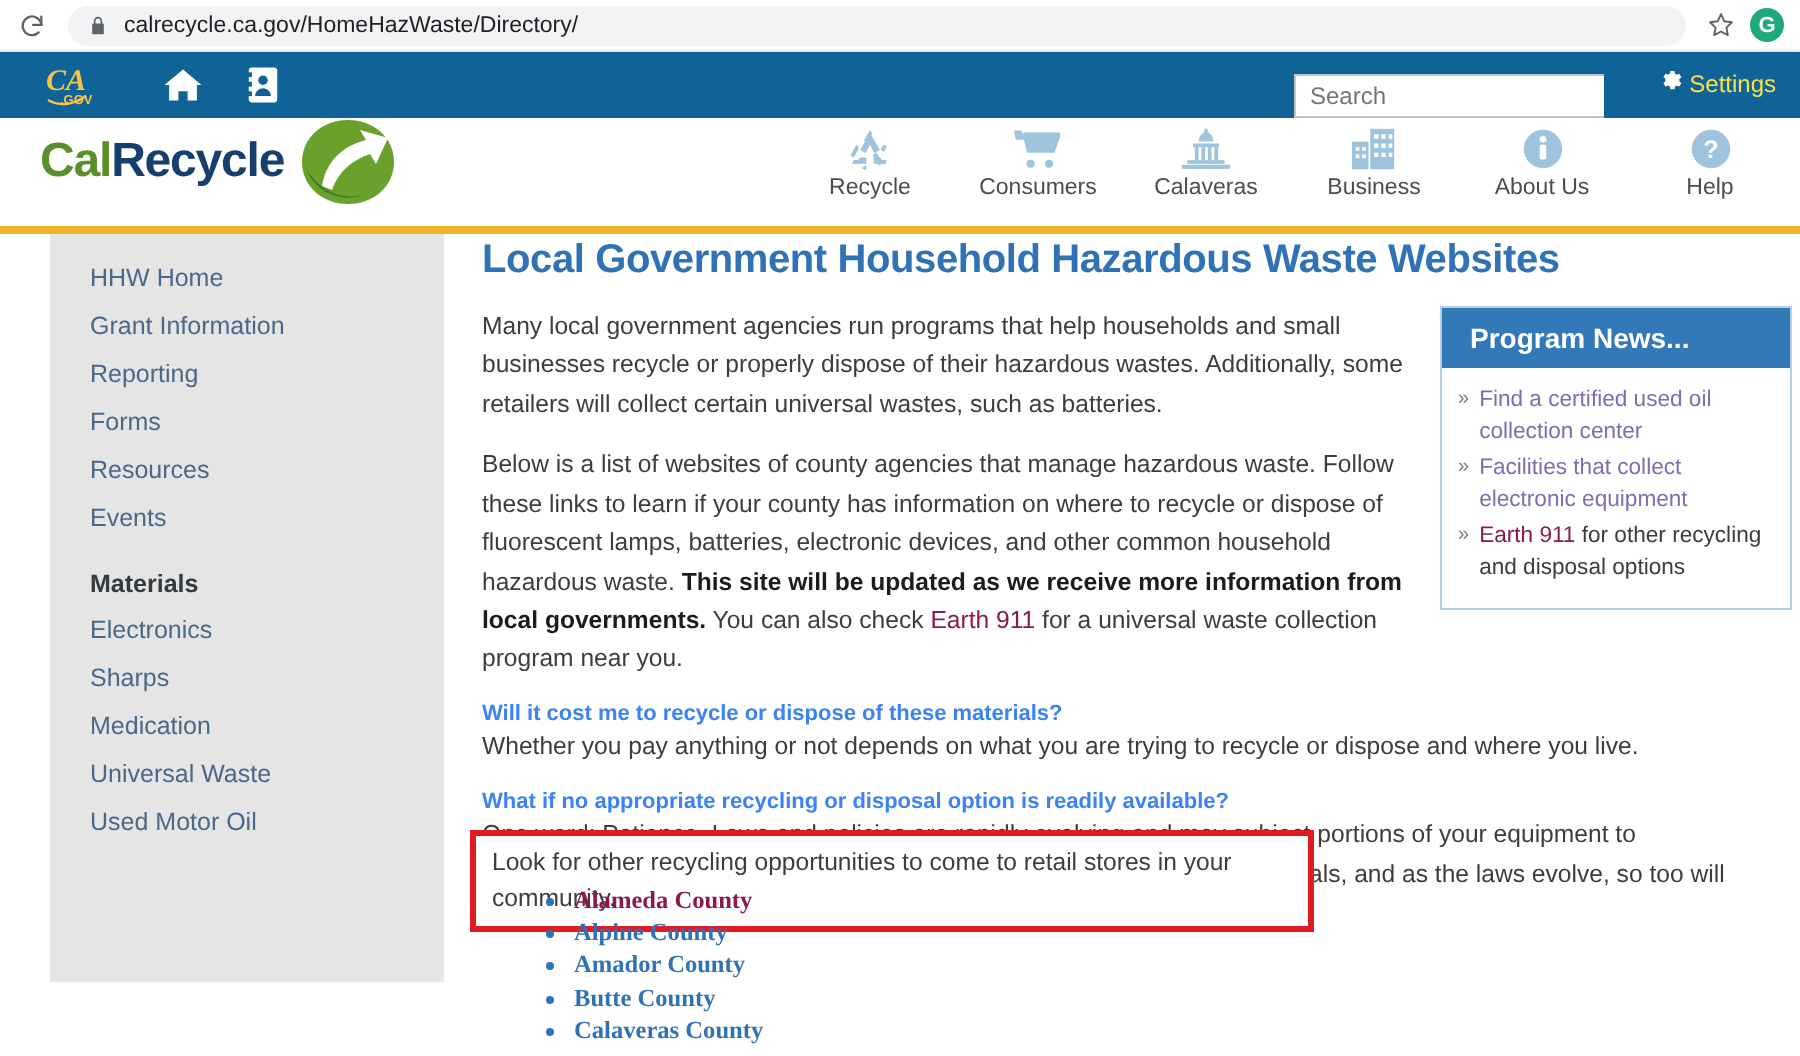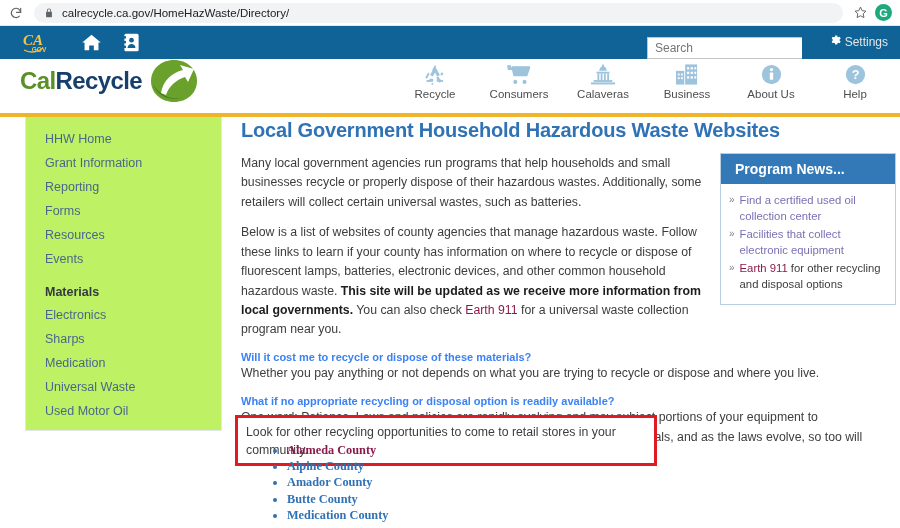--- a/index.html
+++ b/index.html
@@ -79,21 +79,21 @@
   }
   .search-btn {
     width: 23px; height: 22px;
     background: #ffffff; border: 1px solid #c4c4c4;
     display: flex; align-items: center; justify-content: center;
     cursor: pointer;
   }
   .settings-link {
     position: absolute; right: 12px; top: 8px;
     display: flex; align-items: center; gap: 4px;
-    color: #e5e5e5; font-size: 12px; cursor: pointer;
+    color: #fde047; font-size: 12px; cursor: pointer;
     font-family: "Liberation Sans", sans-serif;
     justify-content: space-between;
   }
 
   
   .masthead {
     position: absolute; left: 0; top: 59px;
     width: 900px; height: 55px;
     background: #ffffff;
   }
@@ -126,22 +126,22 @@
   .gold-rule {
     position: absolute; left: 0; top: 113px;
     width: 900px; height: 4px; background: #f0b429;
   }
 
   
   .page { position: absolute; left: 0; top: 117px; width: 900px; height: 411px; }
 
   .sidebar {
     position: absolute; left: 25px; top: 0;
-    width: 197px; height: 314px;
-    background: #bef264;
+    width: 197px; height: 374px;
+    background: #e5e5e5;
     border-left: 1px solid #e2e7ec;
     border-right: 1px solid #e2e7ec;
     border-bottom: 1px solid #e2e7ec;
     padding-top: 10px;
   }
   .side-link {
     display: block; padding: 5px 0 5px 19px;
     font-size: 12.5px; color: #49688a; cursor: pointer;
     font-family: "Liberation Sans", sans-serif;
   }
@@ -446,16 +446,16 @@
 
     <div class="callout-wrap">
       <span class="txt">Look for other recycling opportunities to come to retail stores in your community.</span>
     </div>
 
     <ul class="counties">
       <li><a class="visited">Alameda County</a></li>
       <li><a>Alpine County</a></li>
       <li><a>Amador County</a></li>
       <li><a>Butte County</a></li>
-      <li><a>Medication County</a></li>
+      <li><a>Calaveras County</a></li>
     </ul>
   </div>
 </div>
 
 </body></html>

